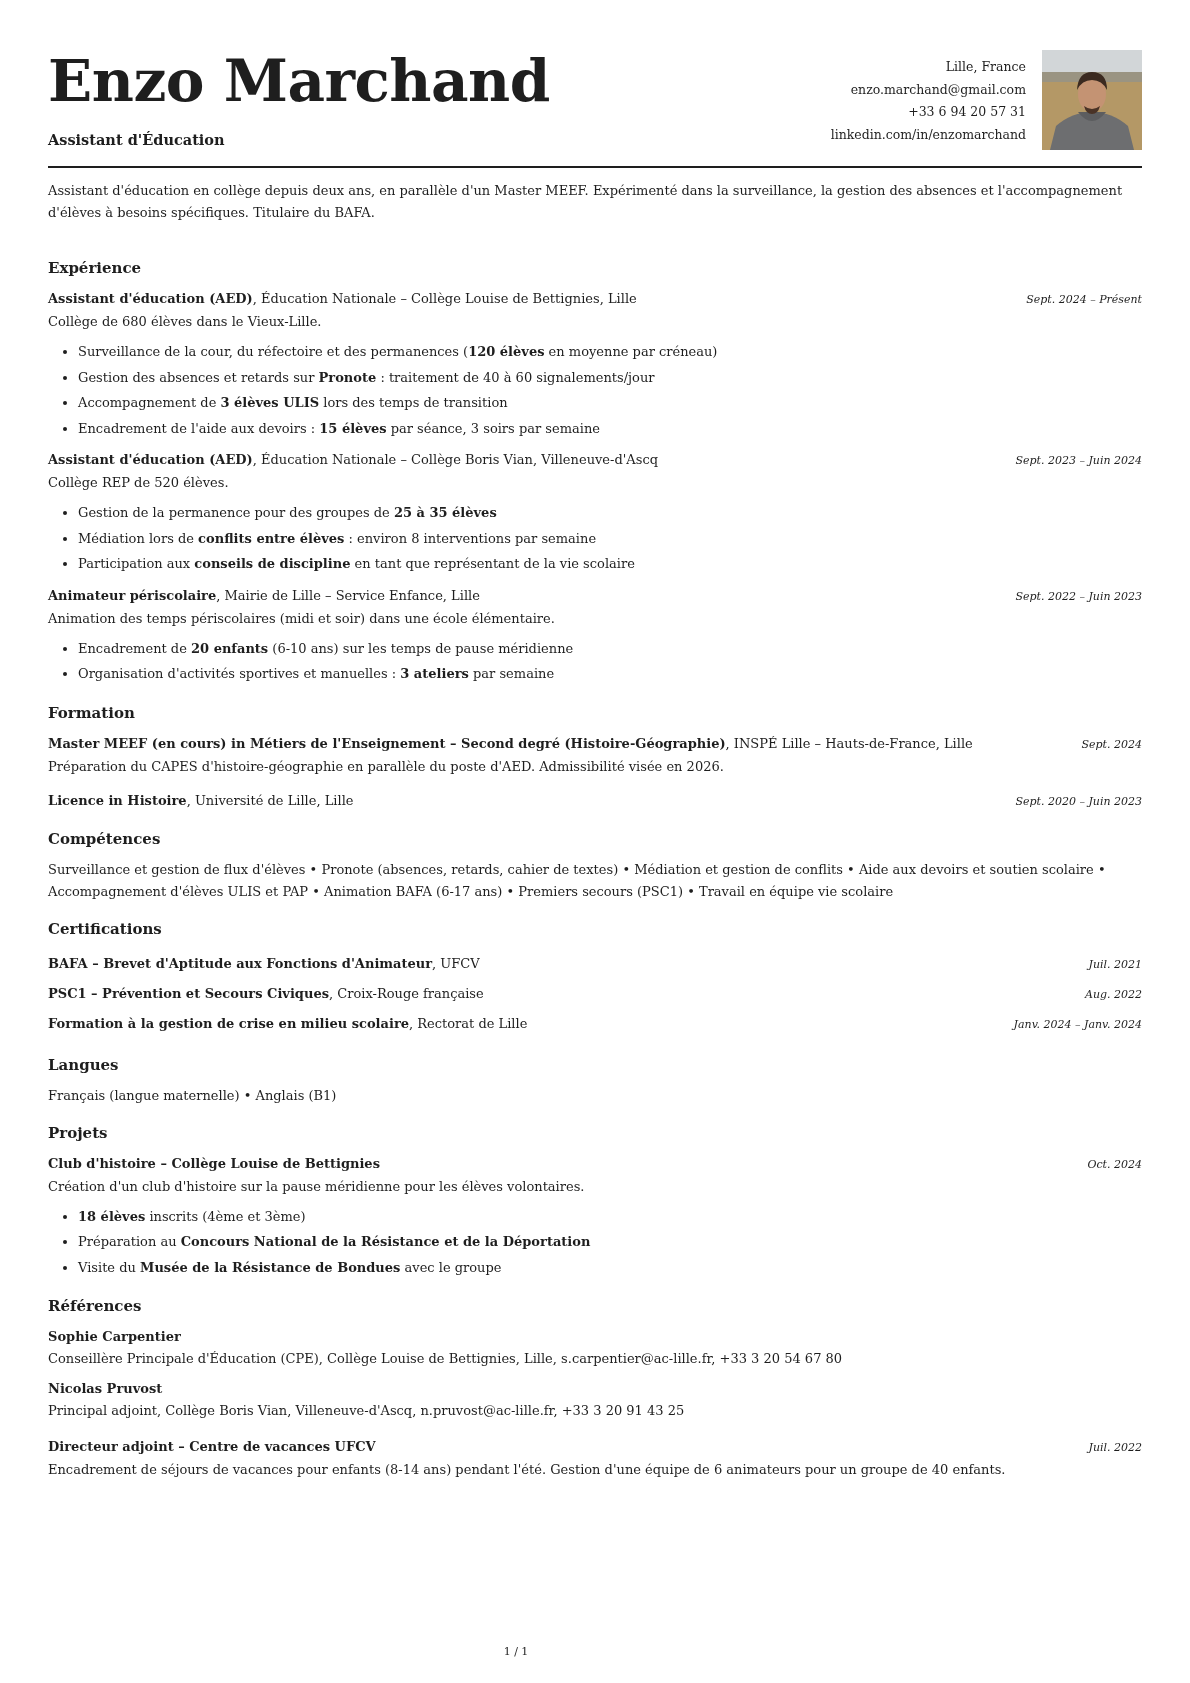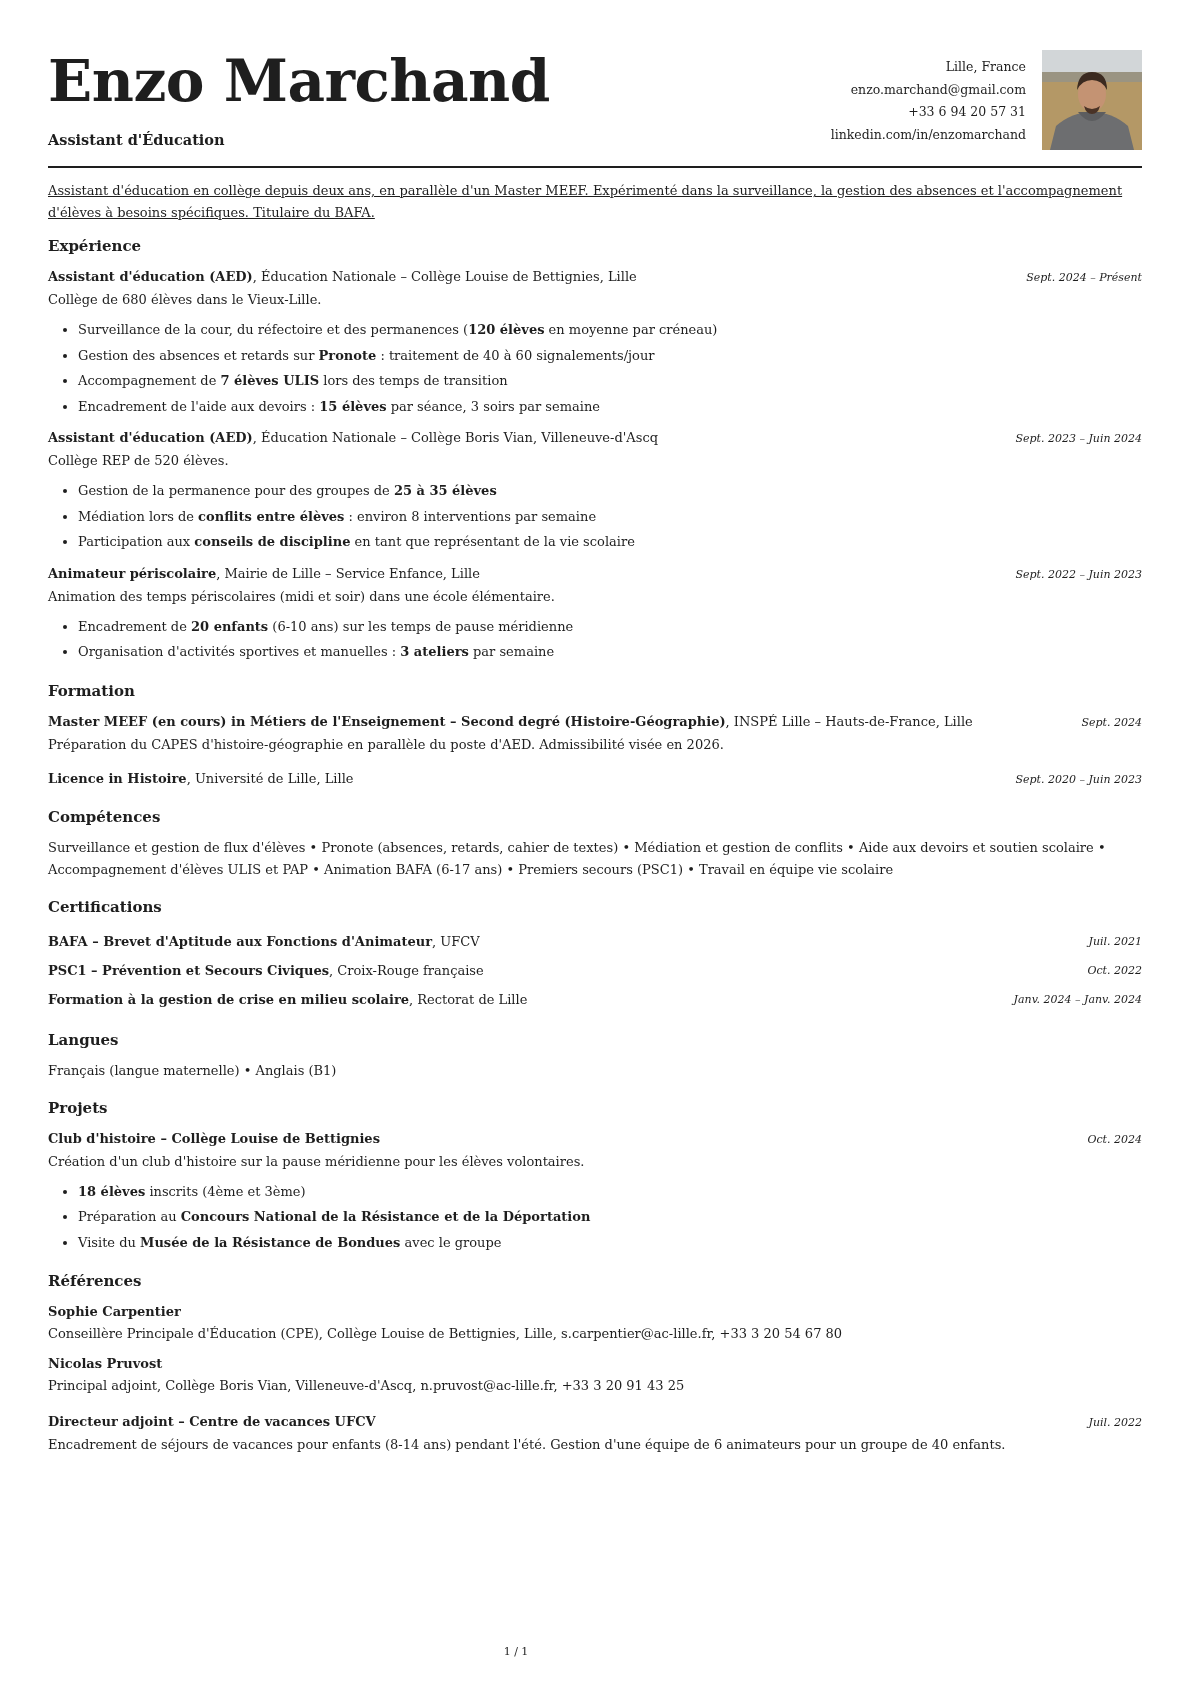--- a/index.html
+++ b/index.html
@@ -4,30 +4,30 @@
 <style>
   html, body { margin: 0; padding: 0; background: #ffffff; }
   body { width: 1190px; height: 1683px; position: relative; font-family: "DejaVu Serif", "Liberation Serif", serif; color: #1e1e1e; overflow: hidden; }
   .page { position: absolute; left: 48px; top: 0; width: 1094px; }
   .name { position: absolute; left: 0; top: 52px; font-size: 58px; font-weight: bold; letter-spacing: -0.5px; line-height: 1; font-family: "DejaVu Serif", serif; }
   .role { position: absolute; left: 0; top: 131px; font-size: 14.5px; font-weight: bold; }
   .contact { position: absolute; right: 116px; top: 56px; text-align: right; font-size: 12.5px; line-height: 22.5px; }
   .photo { position: absolute; right: 0; top: 50px; width: 100px; height: 100px; overflow: hidden; background: linear-gradient(180deg, #cfd3d6 0%, #cfd3d6 18%, #a89a7b 30%, #b89a68 60%, #a88c5e 100%); }
   .rule { position: absolute; left: 0; top: 166px; width: 1094px; height: 2px; background: #1e1e1e; }
   .content { position: absolute; left: 0; top: 180px; width: 1094px; font-size: 13px; line-height: 22px; }
-  .summary { margin: 0 0 10px 0; text-decoration: underline; }
+  .summary { margin: 0 0 32px 0; }
   h2 { font-size: 15px; font-weight: bold; margin: 0 0 8px 0; line-height: 24px; }
   .section { margin-bottom: 14px; }
   .entry { margin-bottom: 8px; }
   .entry-head { display: flex; justify-content: space-between; align-items: baseline; }
   .date { font-style: italic; font-size: 11px; white-space: nowrap; }
   ul { margin: 6px 0 6px 0; padding-left: 30px; }
   li { margin: 0; line-height: 25.5px; }
   b { font-weight: bold; }
-  .line { line-height: 29px; align-items: center; }
+  .line { line-height: 29px; }
   .footer { position: absolute; left: 0; width: 1032px; top: 1645px; text-align: center; font-size: 11px; }
 </style>
 </head>
 <body>
 
 <div class="page">
   <div class="name">Enzo Marchand</div>
   <div class="role">Assistant d'Éducation</div>
 
   <div class="contact">
@@ -60,21 +60,21 @@
 
       <div class="entry">
         <div class="entry-head">
           <span><b>Assistant d'éducation (AED)</b><span>, Éducation Nationale – Collège Louise de Bettignies, Lille</span></span>
           <span class="date">Sept. 2024 – Présent</span>
         </div>
         <div>Collège de 680 élèves dans le Vieux-Lille.</div>
         <ul>
           <li><span>Surveillance de la cour, du réfectoire et des permanences (</span><b>120 élèves</b><span> en moyenne par créneau)</span></li>
           <li><span>Gestion des absences et retards sur </span><b>Pronote</b><span> : traitement de 40 à 60 signalements/jour</span></li>
-          <li><span>Accompagnement de </span><b>7 élèves ULIS</b><span> lors des temps de transition</span></li>
+          <li><span>Accompagnement de </span><b>3 élèves ULIS</b><span> lors des temps de transition</span></li>
           <li><span>Encadrement de l'aide aux devoirs : </span><b>15 élèves</b><span> par séance, 3 soirs par semaine</span></li>
         </ul>
       </div>
 
       <div class="entry">
         <div class="entry-head">
           <span><b>Assistant d'éducation (AED)</b><span>, Éducation Nationale – Collège Boris Vian, Villeneuve-d'Ascq</span></span>
           <span class="date">Sept. 2023 – Juin 2024</span>
         </div>
         <div>Collège REP de 520 élèves.</div>
@@ -121,21 +121,21 @@
     </div>
 
     <div class="section">
       <h2>Certifications</h2>
       <div class="entry-head line">
         <span><b>BAFA – Brevet d'Aptitude aux Fonctions d'Animateur</b><span>, UFCV</span></span>
         <span class="date">Juil. 2021</span>
       </div>
       <div class="entry-head line">
         <span><b>PSC1 – Prévention et Secours Civiques</b><span>, Croix-Rouge française</span></span>
-        <span class="date">Oct. 2022</span>
+        <span class="date">Aug. 2022</span>
       </div>
       <div class="entry-head line">
         <span><b>Formation à la gestion de crise en milieu scolaire</b><span>, Rectorat de Lille</span></span>
         <span class="date">Janv. 2024 – Janv. 2024</span>
       </div>
     </div>
 
     <div class="section">
       <h2>Langues</h2>
       <div>Français (langue maternelle) • Anglais (B1)</div>

